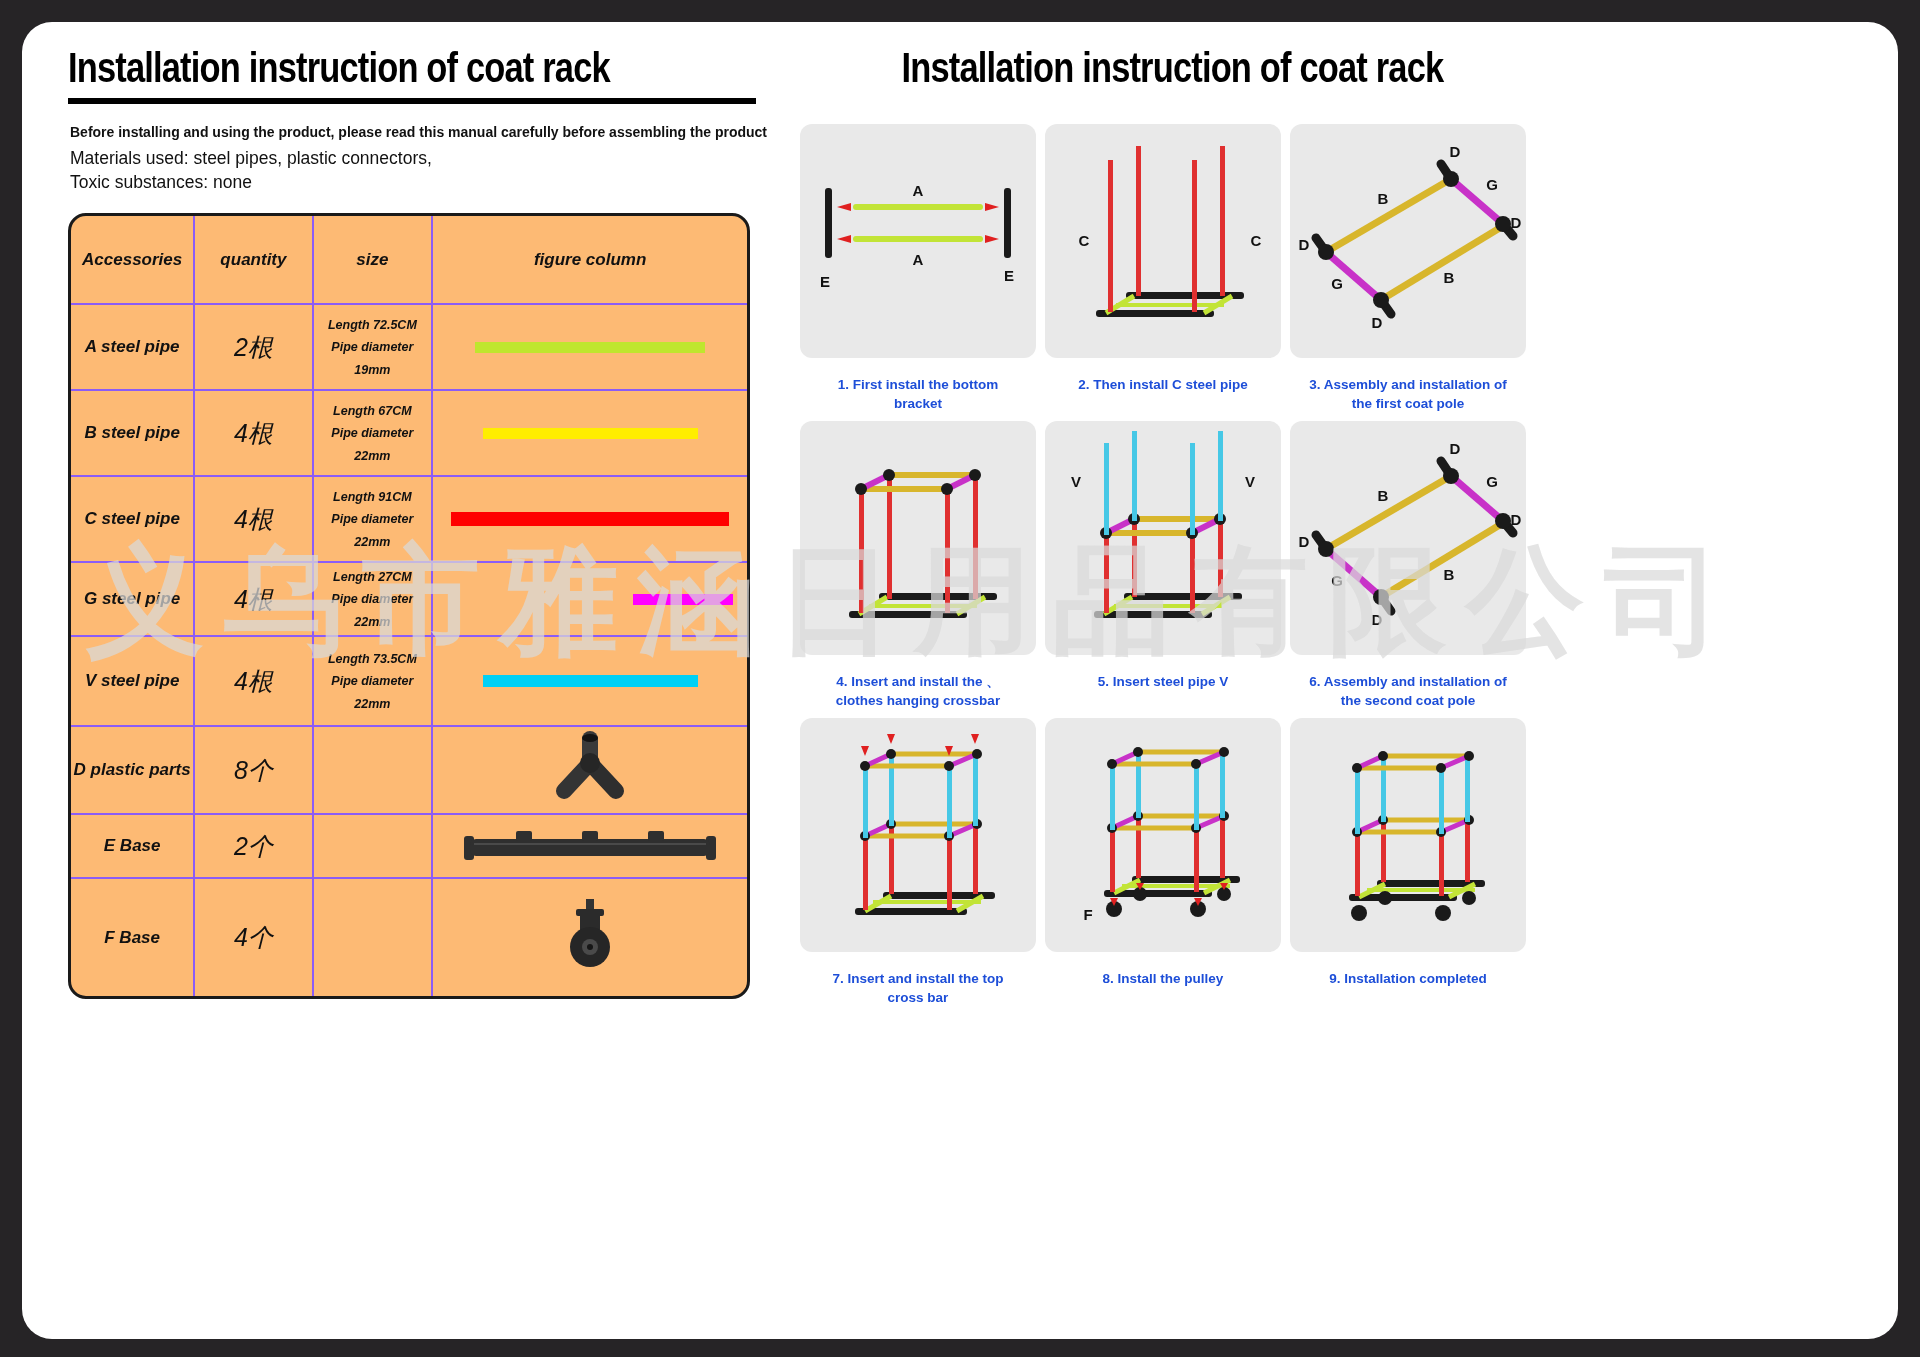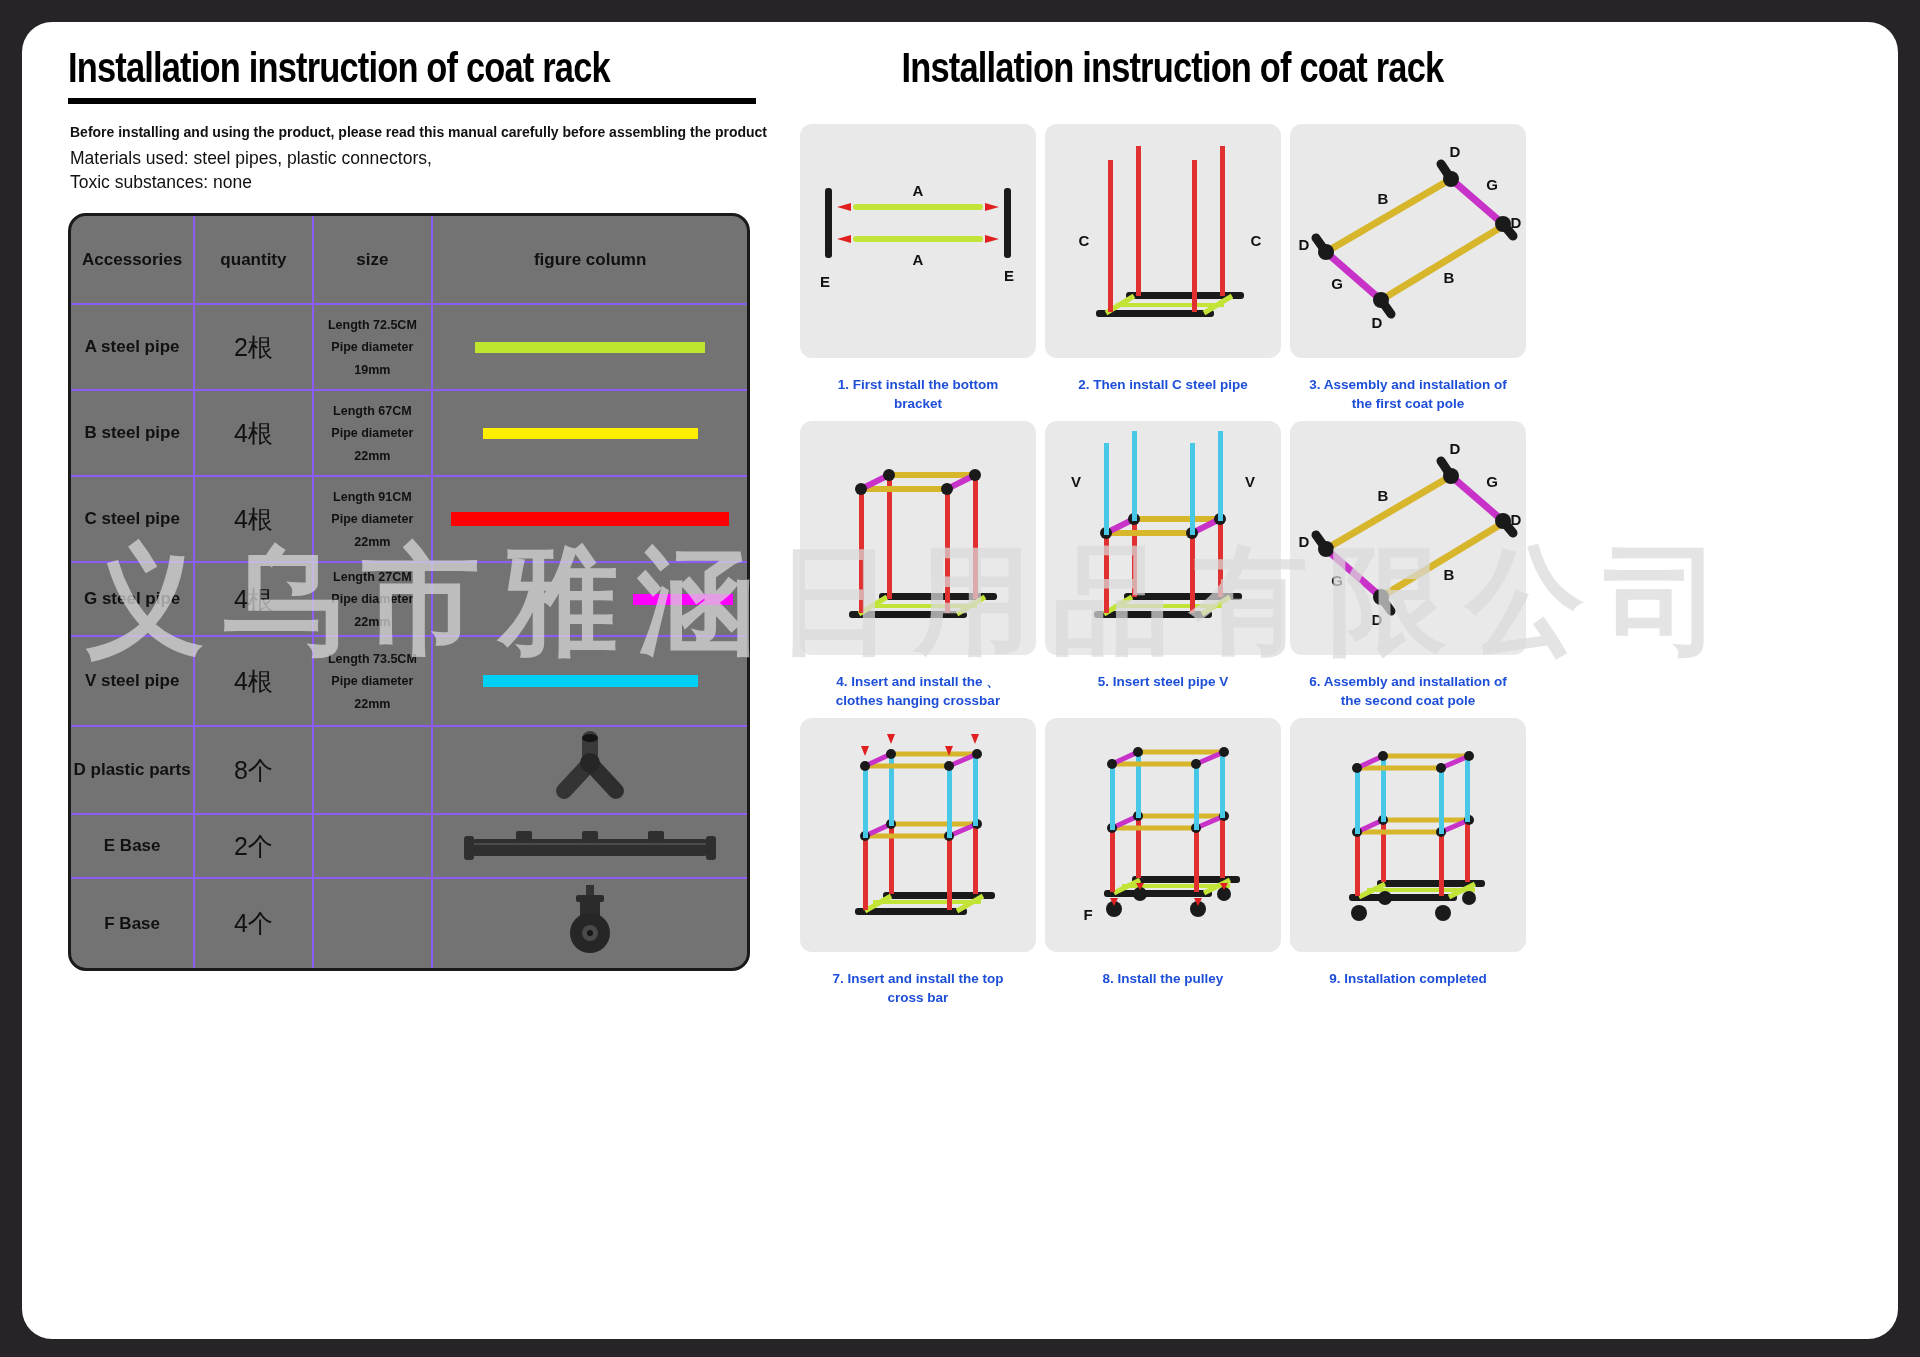--- a/index.html
+++ b/index.html
@@ -23,38 +23,39 @@
     white-space:nowrap; transform:scaleX(.82); transform-origin:left center;
     line-height:1.15;
   }
   .title-underline { width:688px; height:6px; background:#000; margin-top:6px; }
   .intro-bold { font-size:14px; font-weight:700; margin:20px 0 8px 2px; white-space:nowrap; }
   .intro-line { font-size:17.5px; margin:3px 0 3px 2px; }
 
   .table-wrap {
     margin-top:20px; width:682px;
     border:3px solid #1a1a1a; border-radius:18px; overflow:hidden;
-    background:#737373;
+    background:#fdba74;
+    font-style:italic;
   }
   table.acc { border-collapse:collapse; width:100%; }
   table.acc th, table.acc td {
     border:2px solid #8b5cf6; text-align:center; vertical-align:middle; padding:2px;
   }
   table.acc tr:first-child th { border-top:none; }
   table.acc tr:last-child td { border-bottom:none; }
   table.acc tr th:first-child, table.acc tr td:first-child { border-left:none; }
   table.acc tr th:last-child, table.acc tr td:last-child { border-right:none; }
   table.acc th { font-size:17px; font-weight:700; }
   td.cell-name { font-size:17px; font-weight:700; }
   td.cell-qty  { font-size:25px; font-weight:400; }
   td.cell-size { font-size:12.5px; font-weight:700; line-height:1.8; }
   tr.hrow  { height:88px; }
   tr.row-a { height:86px; } tr.row-b { height:86px; } tr.row-c { height:86px; }
   tr.row-g { height:74px; } tr.row-v { height:90px; } tr.row-d { height:86px;padding-left:10px; }
-  tr.row-e { height:64px; } tr.row-f { height:90px; }
+  tr.row-e { height:64px; } tr.row-f { height:118px; }
   .bar { height:11px; margin:0 auto; }
   .bar-a { width:230px; }
   .bar-b { width:215px; }
   .bar-c { width:278px; height:14px; }
   .bar-g { width:100px; margin:0 12px 0 auto; }
   .bar-v { width:215px; height:12px; }
 
   
   .right-page { position:absolute; left:778px; top:22px; width:744px; }
   .right-title-wrap { width:744px; text-align:center; }

